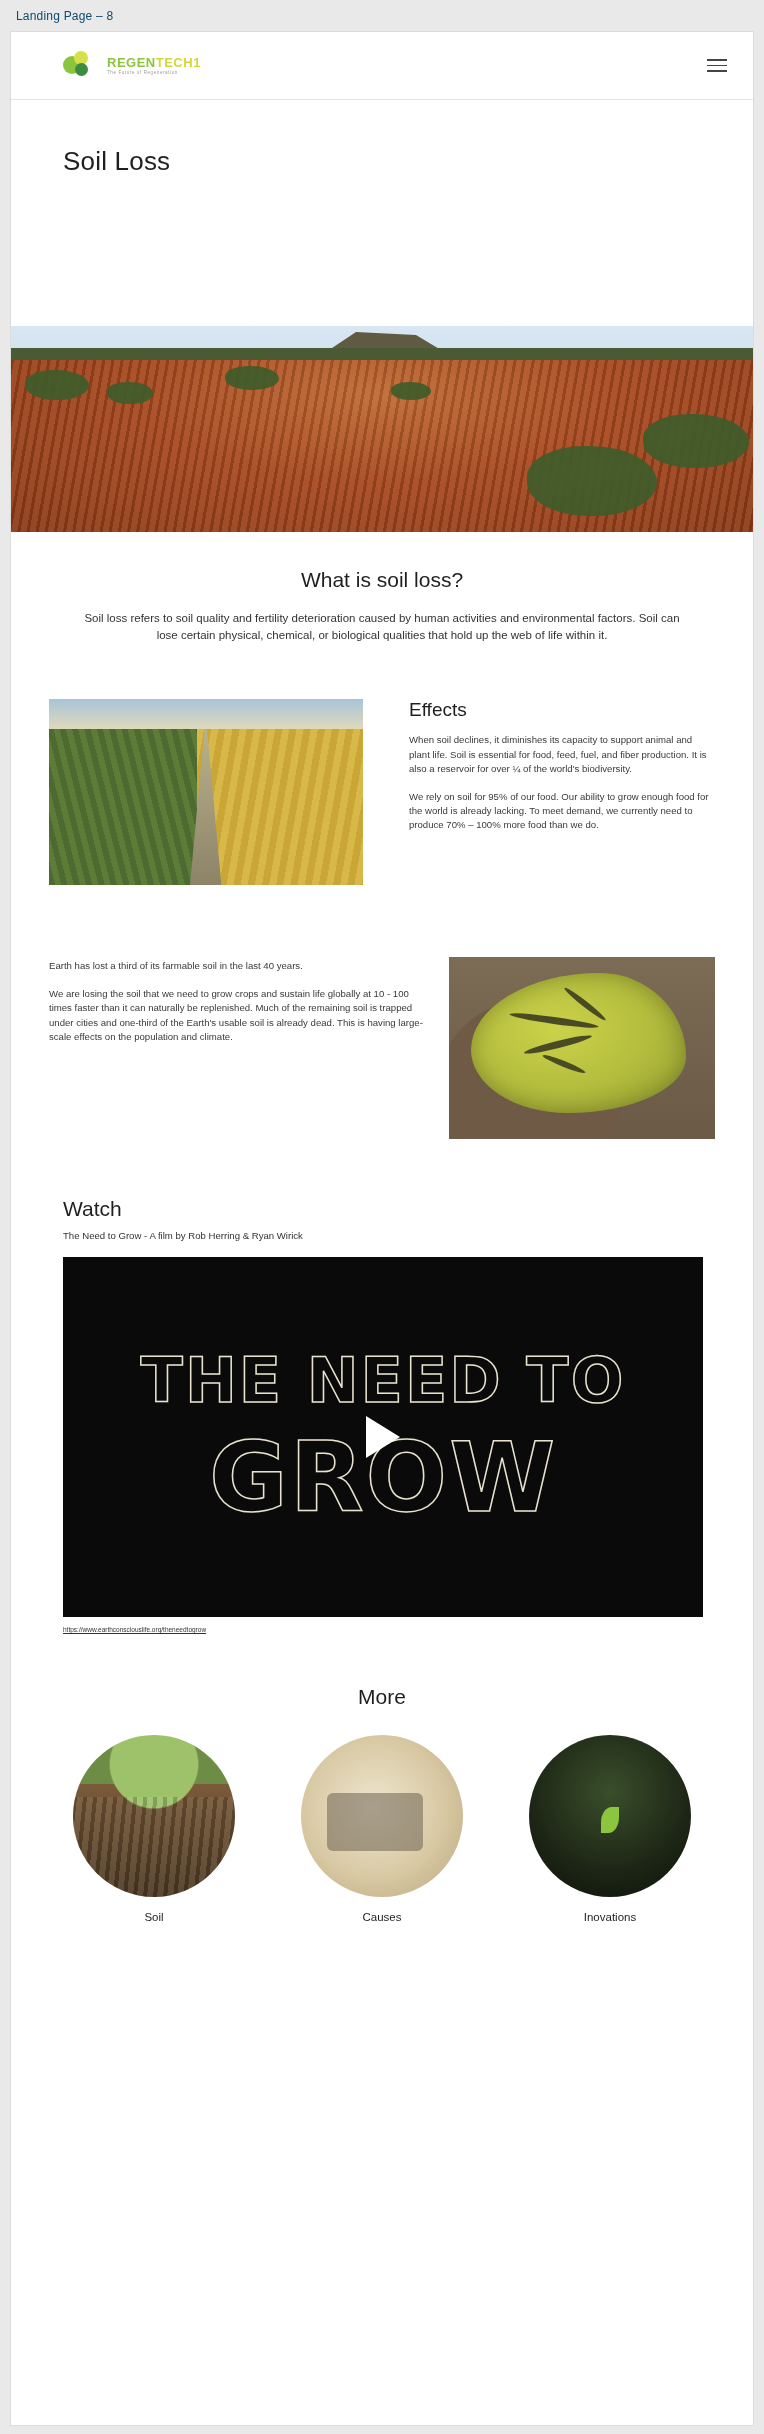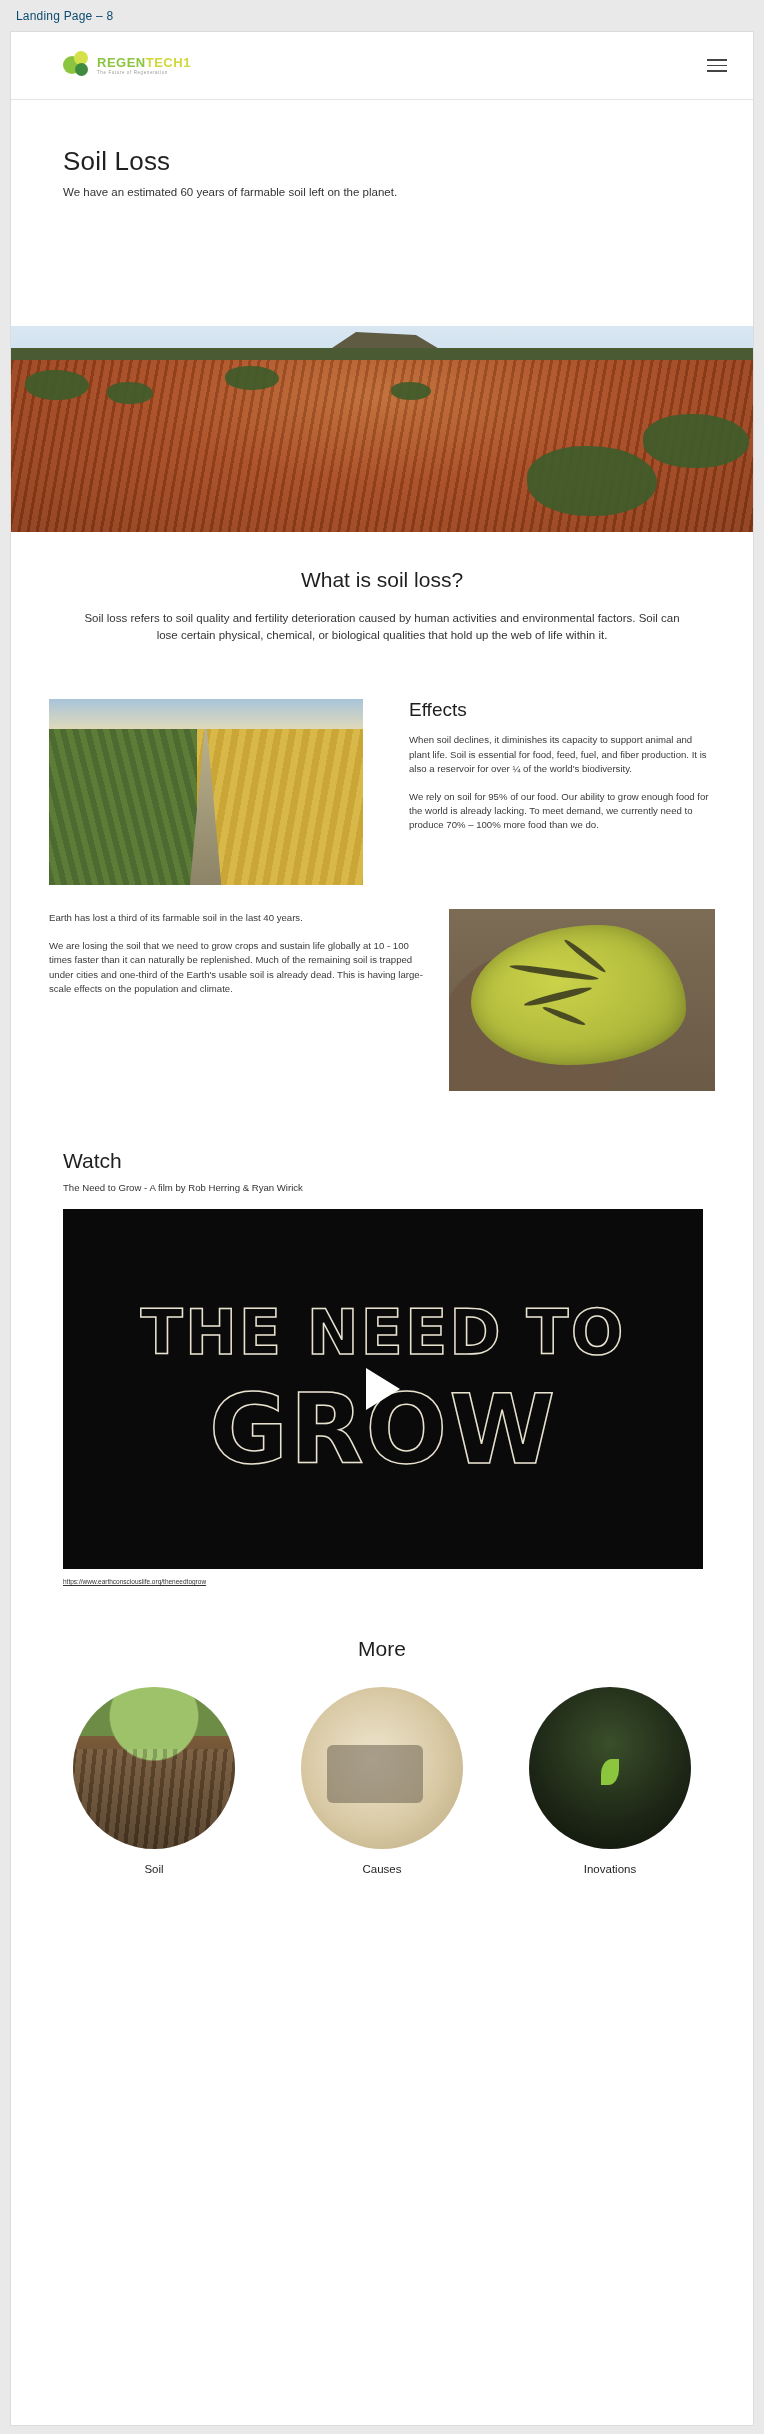--- a/index.html
+++ b/index.html
@@ -45,21 +45,21 @@
     height: 68px;
     border-bottom: 1px solid #e4e4e4;
     display: flex;
     align-items: center;
     padding: 0 26px 0 52px;
     background: #fff;
   }
   .brand {
     display: flex;
     align-items: center;
-    gap: 4px;
+    gap: 14px;
   }
   .brand-mark {
     position: relative;
     width: 30px; height: 30px;
   }
   .brand-mark .c1 {
     position: absolute; left: 0; top: 5px;
     width: 18px; height: 18px; border-radius: 50%;
     background: #8bc53f;
   }
@@ -218,21 +218,21 @@
     font-weight: normal;
     color: #1f1f1f;
   }
   .col-text p {
     margin: 0 0 13px 0;
     font-size: 9.6px;
     line-height: 1.5;
     color: #3a3a3a;
   }
 
-  .row.leaf { margin-top: 24px; gap: 24px; }
+  .row.leaf { margin-top: 72px; gap: 24px; }
   .row.leaf .col-text { flex: 1 1 auto; padding-top: 2px; }
   .thumb.leaf-img {
     width: 266px; height: 182px; flex: 0 0 266px;
     background:
       radial-gradient(circle at 30% 75%, #6e5a45 0 40%, transparent 41%),
       linear-gradient(#7c6c55, #6a5a46);
     position: relative;
   }
   .thumb.leaf-img .leaf {
     position: absolute;
@@ -388,21 +388,20 @@
     </div>
     <div class="hamburger">
       <span></span>
         <span></span>
         <span></span>
     </div>
   </div>
 
   <div class="hero">
     <h1>Soil Loss</h1>
-    <p>We have an estimated 60 years of farmable soil left on the planet.</p>
   </div>
 
   <div class="hero-image">
     <div class="sky"></div>
     <div class="hill"></div>
     <div class="ridge"></div>
     <div class="ground"></div>
     <div class="bush" style="left:14px;top:44px;width:64px;height:30px;"></div>
     <div class="bush" style="left:96px;top:56px;width:46px;height:22px;"></div>
     <div class="bush" style="left:214px;top:40px;width:54px;height:24px;"></div>

